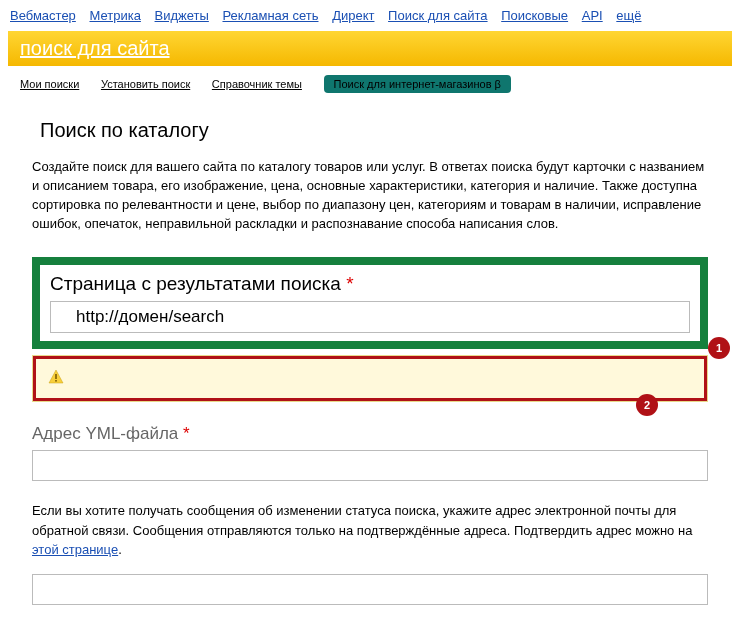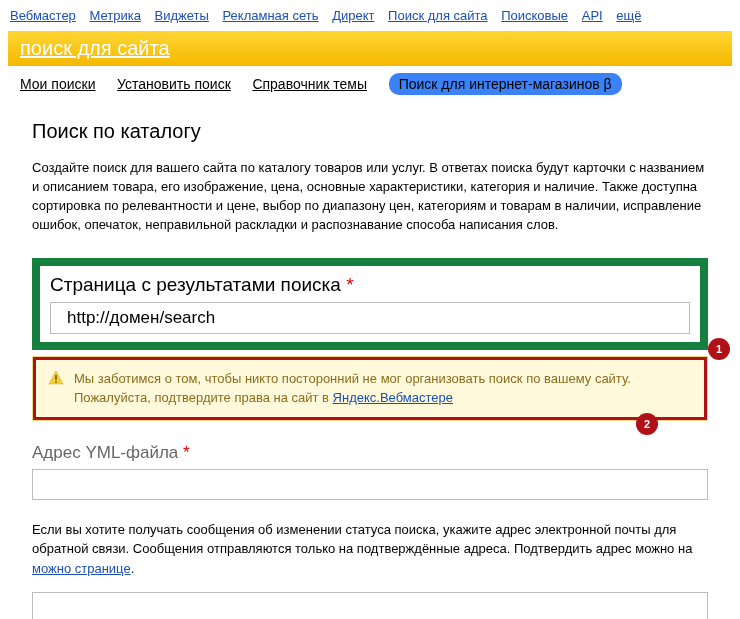--- a/index.html
+++ b/index.html
@@ -6,31 +6,31 @@
   body { font-family: Arial, sans-serif; font-size: 13px; color: #000; background: #fff; width: 740px; }
   
   .top-nav { padding: 8px 10px; }
   .top-nav a { color: #1a4fb3; text-decoration: underline; margin-right: 10px; font-size: 13px; text-align: center; }
   .top-nav a:first-child { text-decoration: underline; }
   
   .yellow-bar { background: linear-gradient(to bottom, #ffd633, #f5b800); padding: 6px 12px; margin: 0 8px; }
   .yellow-bar .title { font-size: 20px; color: #fff; text-decoration: underline; display: inline-block; }
   
   .sub-nav { padding: 10px 12px 14px; margin: 0 8px; }
-  .sub-nav a { color: #000; text-decoration: underline; margin-right: 18px; font-size: 14px; }
-  .sub-nav .pill { background: #3b82f6; border-radius: 10px; padding: 3px 10px; text-decoration: none; text-align: right; }
+  .sub-nav a { color: #000; text-decoration: underline; margin-right: 18px; font-size: 11px; }
+  .sub-nav .pill { background: #0f766e; border-radius: 4px; padding: 3px 10px; text-decoration: none; text-align: right; }
   
   .content { padding: 0 32px 20px; }
-  h2 { font-size: 20px; font-weight: normal; margin: 14px 0 16px; }
+  h2 { font-size: 20px; font-weight: normal; margin: 14px 8px 16px; }
   .desc { font-size: 13px; line-height: 1.45; margin-bottom: 24px; }
   
   .highlight-box { border: 8px solid #15803d; padding: 8px 10px; position: relative; margin-bottom: 6px; }
   .field-label { font-size: 19px; margin-bottom: 6px; }
   .required { color: #d00; }
-  .text-input { width: 100%; border: 1px solid #bbb; font-size: 17px; padding: 5px 16px; font-family: Arial, sans-serif; }
+  .text-input { width: 100%; border: 1px solid #bbb; font-size: 17px; padding: 5px 25px; font-family: Arial, sans-serif; }
   
   .marker { position: absolute; width: 22px; height: 22px; border-radius: 50%; background: #b01116; color: #fff; font-size: 11px; font-weight: bold; display: flex; align-items: center; justify-content: center; }
   .marker-1 { right: -30px; bottom: -18px; }
   
   .warn-wrap { position: relative; margin-bottom: 22px; }
   .warn-box { background: #fff9db; border: 1px solid #e8d98b; padding: 10px 12px; }
   .warn-inner { border: 3px solid #b01116; margin: -10px -12px; padding: 10px 12px; display: flex; align-items: flex-start; gap: 10px; }
   .warn-icon { flex: 0 0 auto; }
   .warn-text { font-size: 13px; color: #8a6d1e; line-height: 1.4; }
   .warn-text a { color: #1a4fb3; text-decoration: underline; }
@@ -85,31 +85,28 @@
   <div class="warn-wrap">
     <div class="warn-box">
       <div class="warn-inner">
         <span class="warn-icon">
           <svg width="16" height="16" viewBox="0 0 16 16">
               <path d="M8 1 L15 14 L1 14 Z" fill="#f8cf3a" stroke="#c9a017" stroke-width="0.5"></path>
               <rect x="7.2" y="5" width="1.6" height="5" fill="#7a5a00"></rect>
               <rect x="7.2" y="11" width="1.6" height="1.6" fill="#7a5a00"></rect>
             </svg>
         </span>
-        <div class="warn-text">
-          <span>Мы заботимся о том, чтобы никто посторонний не мог организовать поиск по вашему сайту. Пожалуйста, подтвердите права на сайт в </span><a href="#">Яндекс.Вебмастере</a>
-        </div>
       </div>
     </div>
     <div class="marker marker-2">2</div>
   </div>
 
   <div class="plain-label">
     <span>Адрес YML-файла</span> <span class="required">*</span>
   </div>
   <input type="text" class="plain-input" style="">
 
   <p class="info-text">
-    <span>Если вы хотите получать сообщения об изменении статуса поиска, укажите адрес электронной почты для обратной связи. Сообщения отправляются только на подтверждённые адреса. Подтвердить адрес можно на </span><a href="#">можно странице</a><span>.</span>
+    <span>Если вы хотите получать сообщения об изменении статуса поиска, укажите адрес электронной почты для обратной связи. Сообщения отправляются только на подтверждённые адреса. Подтвердить адрес можно на </span><a href="#">этой странице</a><span>.</span>
   </p>
 
   <input type="text" class="plain-input" style="">
 </div>
 
 </body></html>

